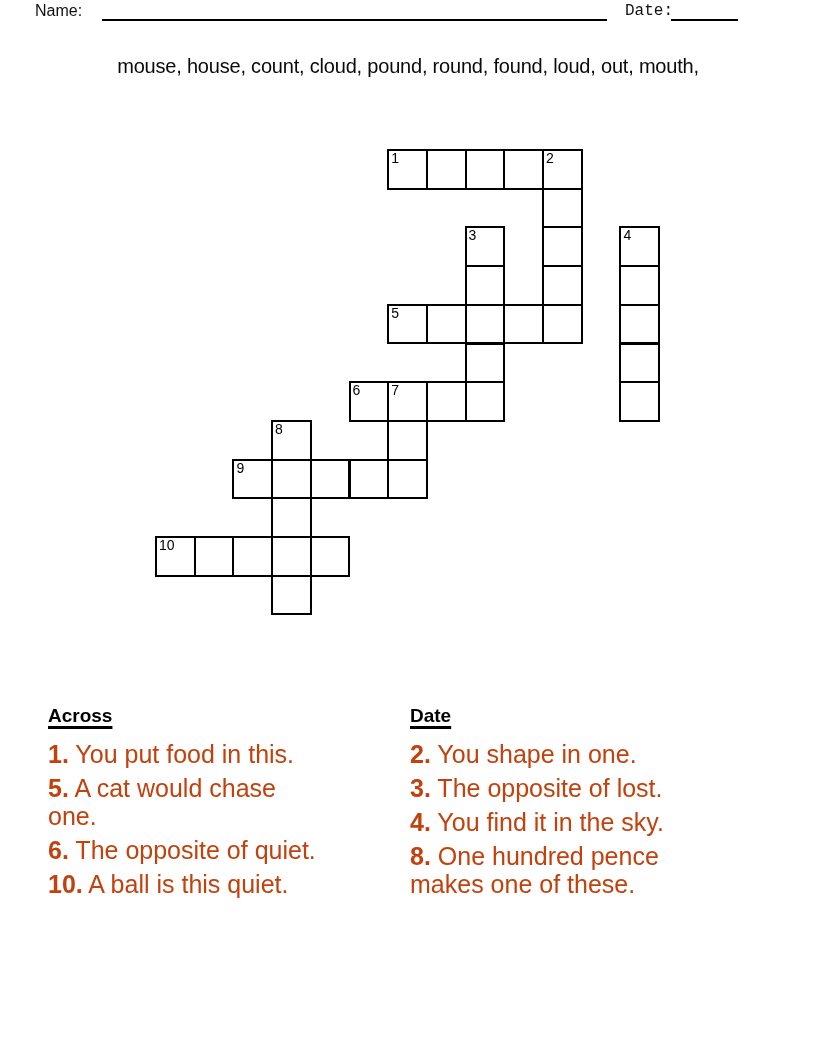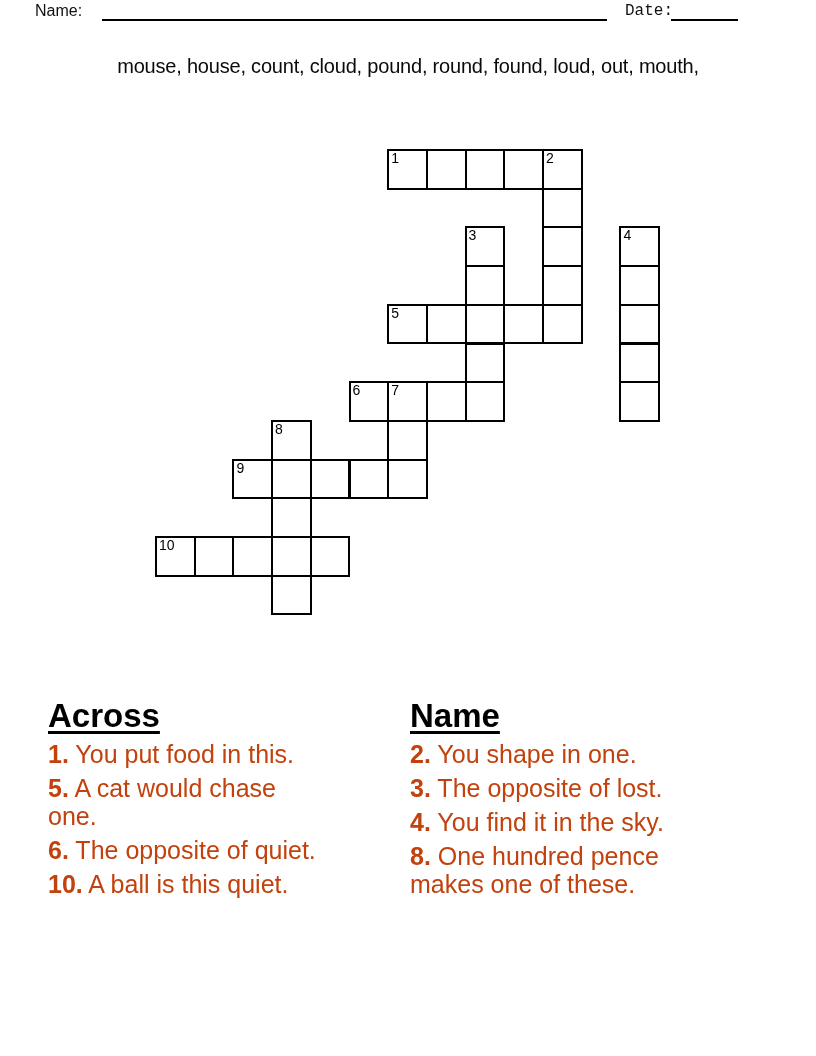--- a/index.html
+++ b/index.html
@@ -71,21 +71,21 @@
   }
 
   
   .clue-col {
     position: absolute;
     top: 701px;
   }
   #clues-across { left: 48px;  width: 352px; }
   #clues-down   { left: 410px; width: 370px; }
   .clue-title {
-    font-size: 33px;
+    font-size: 19px;
     font-weight: bold;
     line-height: 30px;
     margin: 0 0 9px 0;
     text-decoration: underline;
     text-decoration-thickness: 2.5px;
     text-underline-offset: 4px;
     color: #000;
   }
   .clue {
     font-size: 25px;
@@ -176,21 +176,21 @@
     <div class="clue-list">
         <p class="clue"><b class="clue-num">1.</b> <span class="clue-text">You put food in this.</span></p>
         <p class="clue"><b class="clue-num">5.</b> <span class="clue-text">A cat would chase
 one.</span></p>
         <p class="clue"><b class="clue-num">6.</b> <span class="clue-text">The opposite of quiet.</span></p>
         <p class="clue"><b class="clue-num">10.</b> <span class="clue-text">A ball is this quiet.</span></p>
       </div>
   </div>
 
   <div id="clues-down" class="clue-col">
-    <h2 class="clue-title">Name</h2>
+    <h2 class="clue-title">Date</h2>
     <div class="clue-list">
         <p class="clue"><b class="clue-num">2.</b> <span class="clue-text">You shape in one.</span></p>
         <p class="clue"><b class="clue-num">3.</b> <span class="clue-text">The opposite of lost.</span></p>
         <p class="clue"><b class="clue-num">4.</b> <span class="clue-text">You find it in the sky.</span></p>
         <p class="clue"><b class="clue-num">8.</b> <span class="clue-text">One hundred pence
 makes one of these.</span></p>
       </div>
   </div>
 
 </div>

